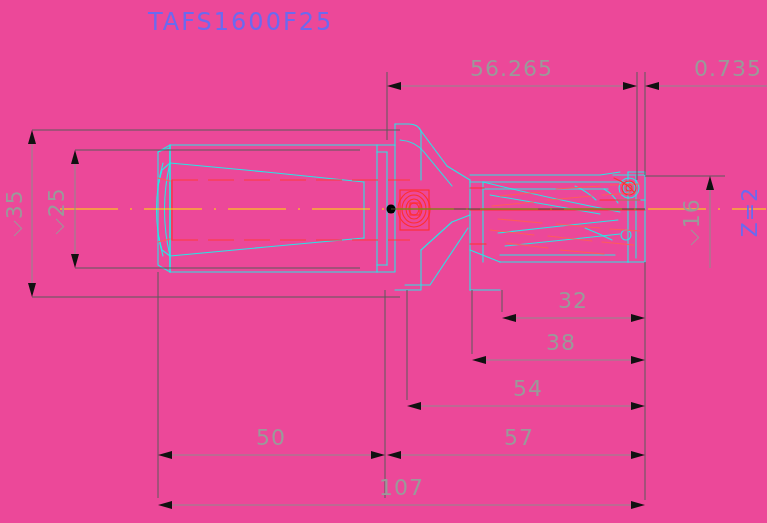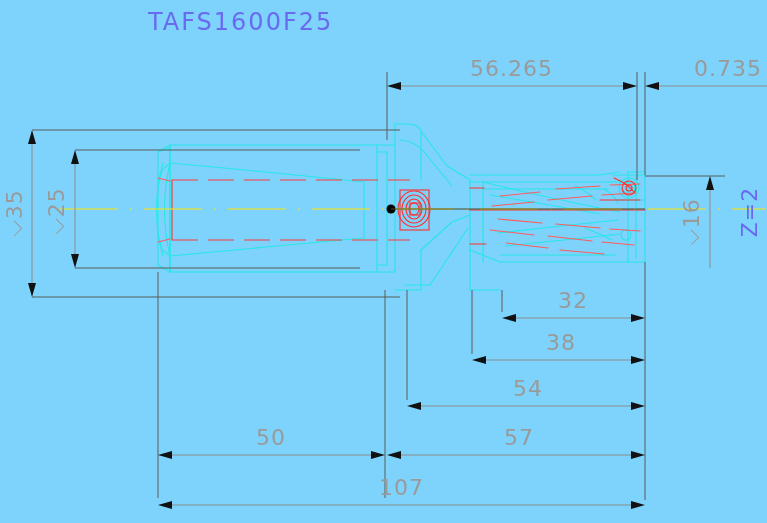--- a/index.html
+++ b/index.html
@@ -4,21 +4,21 @@
 <style>
   html, body {
     margin: 0;
     padding: 0;
     background: #ffffff;
   }
   #screen {
     position: relative;
     width: 767px;
     height: 523px;
-    background: #7dd3fc;
+    background: #ec4899;
     overflow: hidden;
     font-family: "DejaVu Sans", sans-serif;
   }
   #cad {
     position: absolute;
     left: 0;
     top: 0;
     width: 767px;
     height: 523px;
   }

